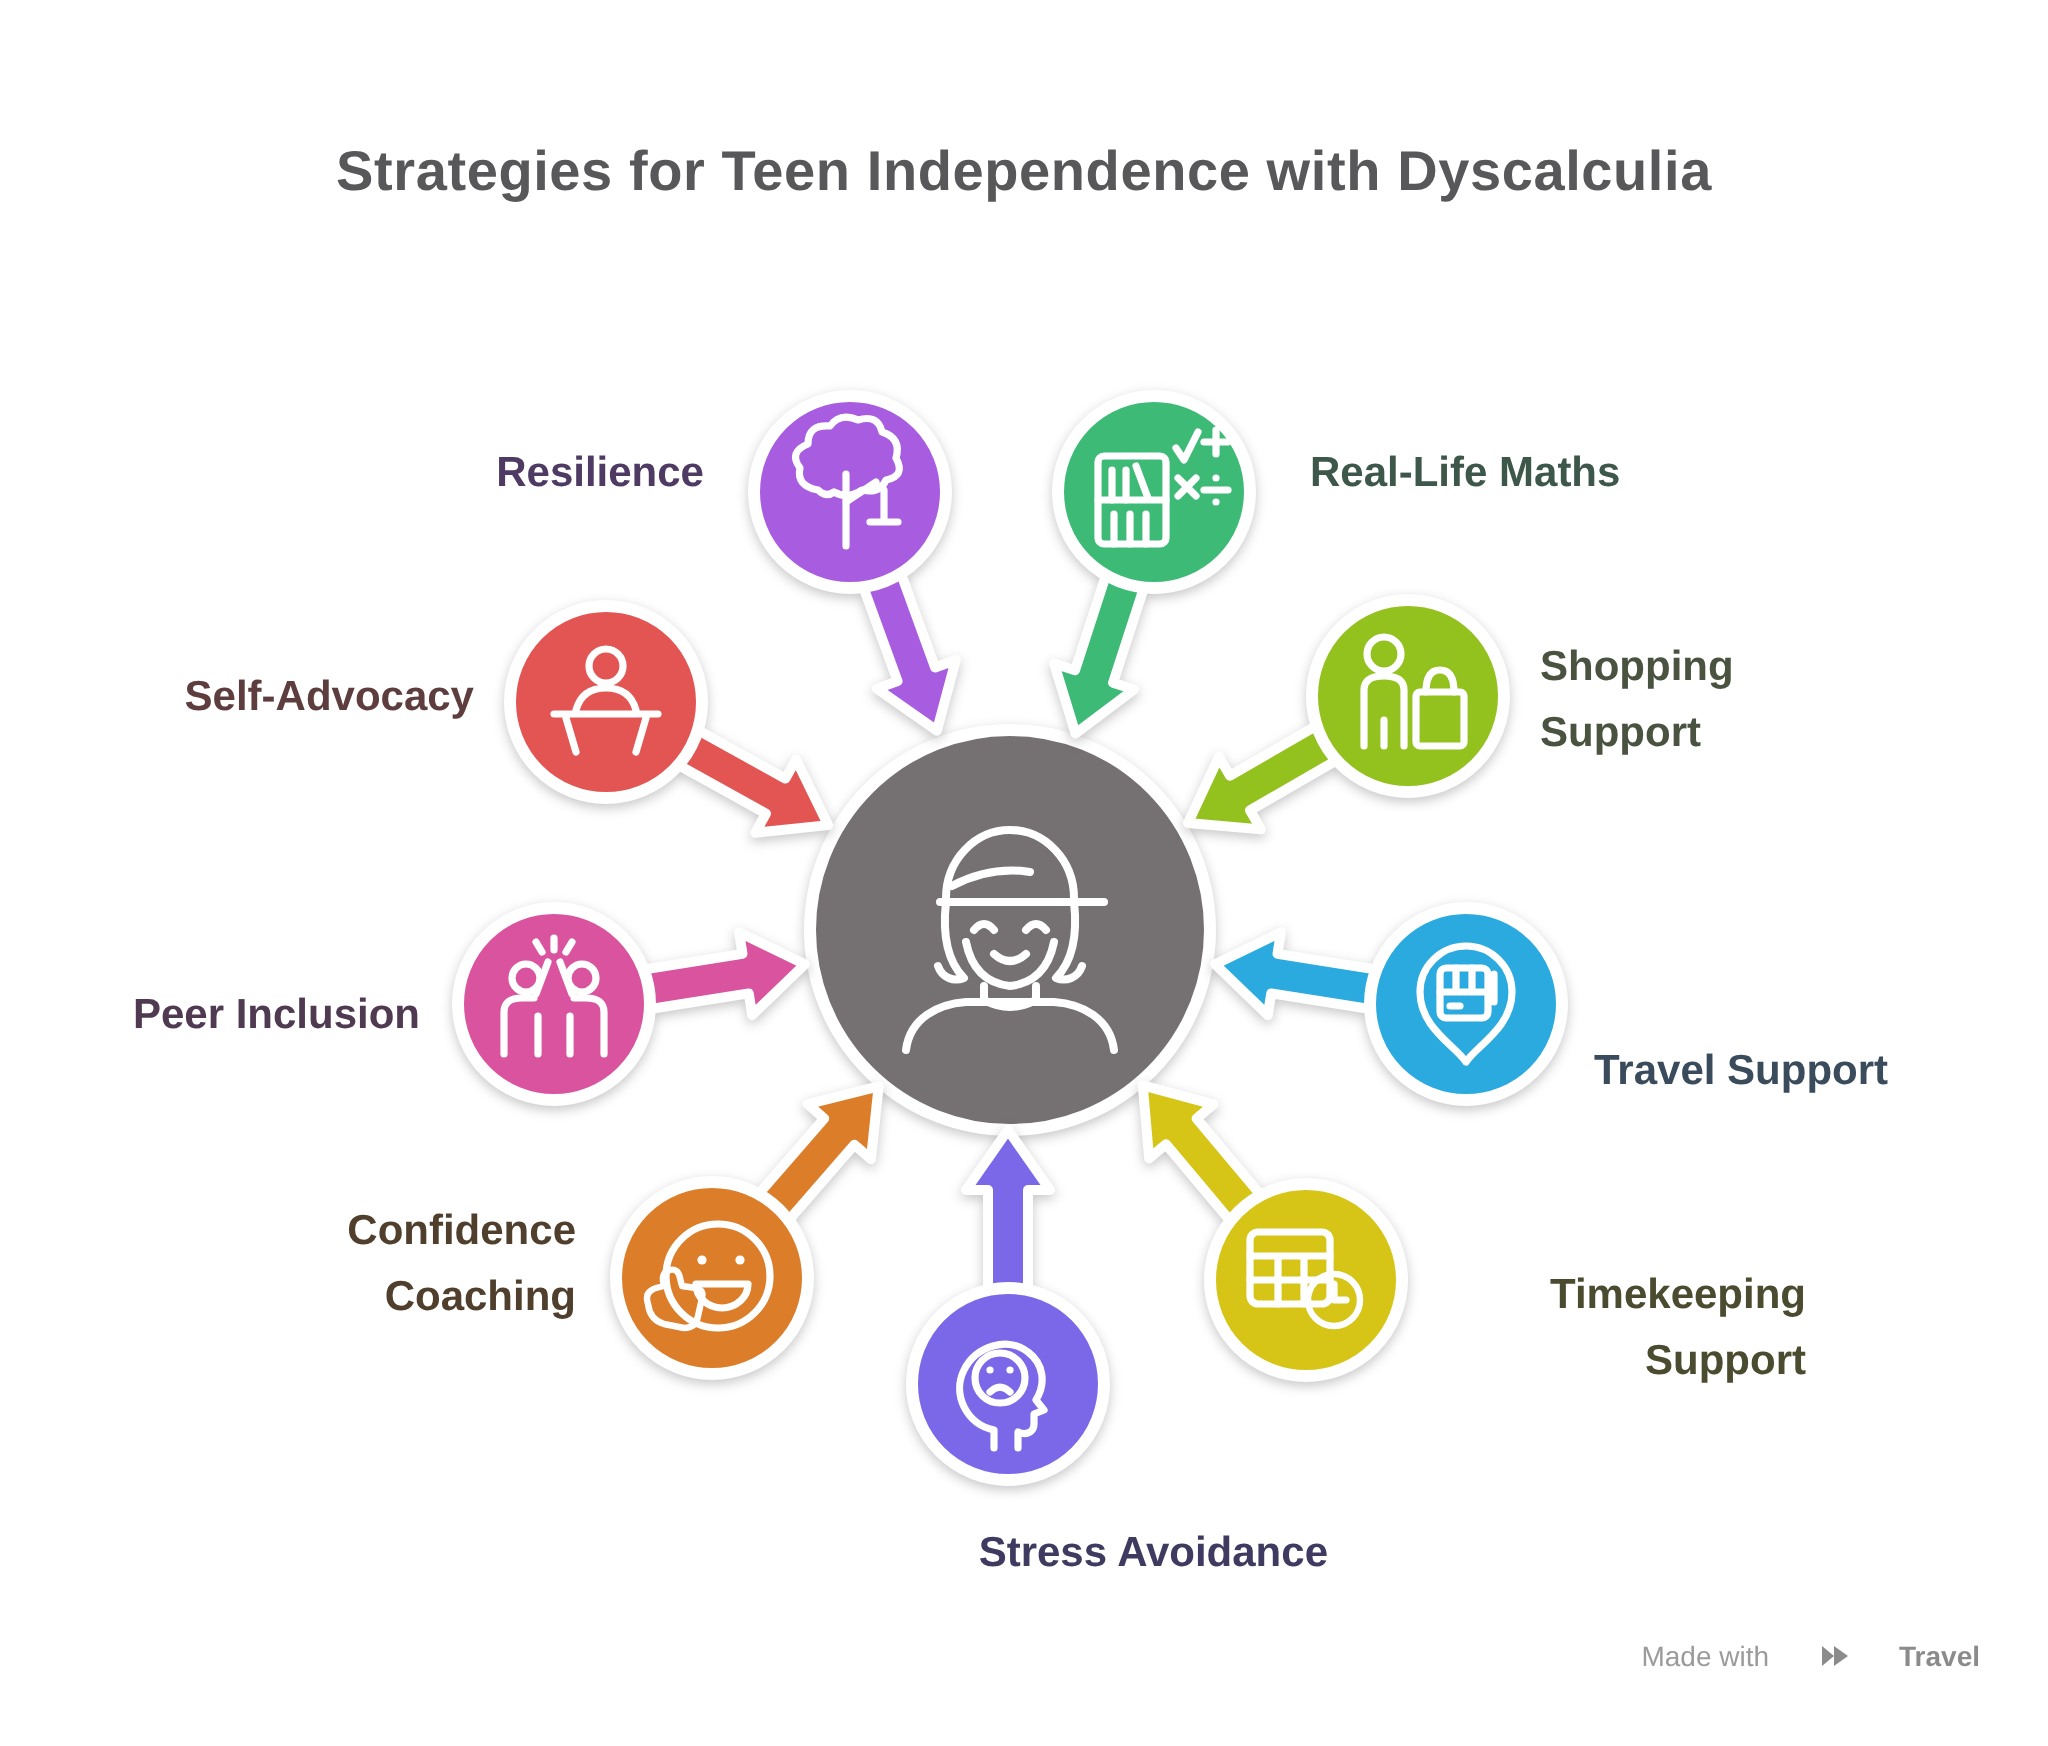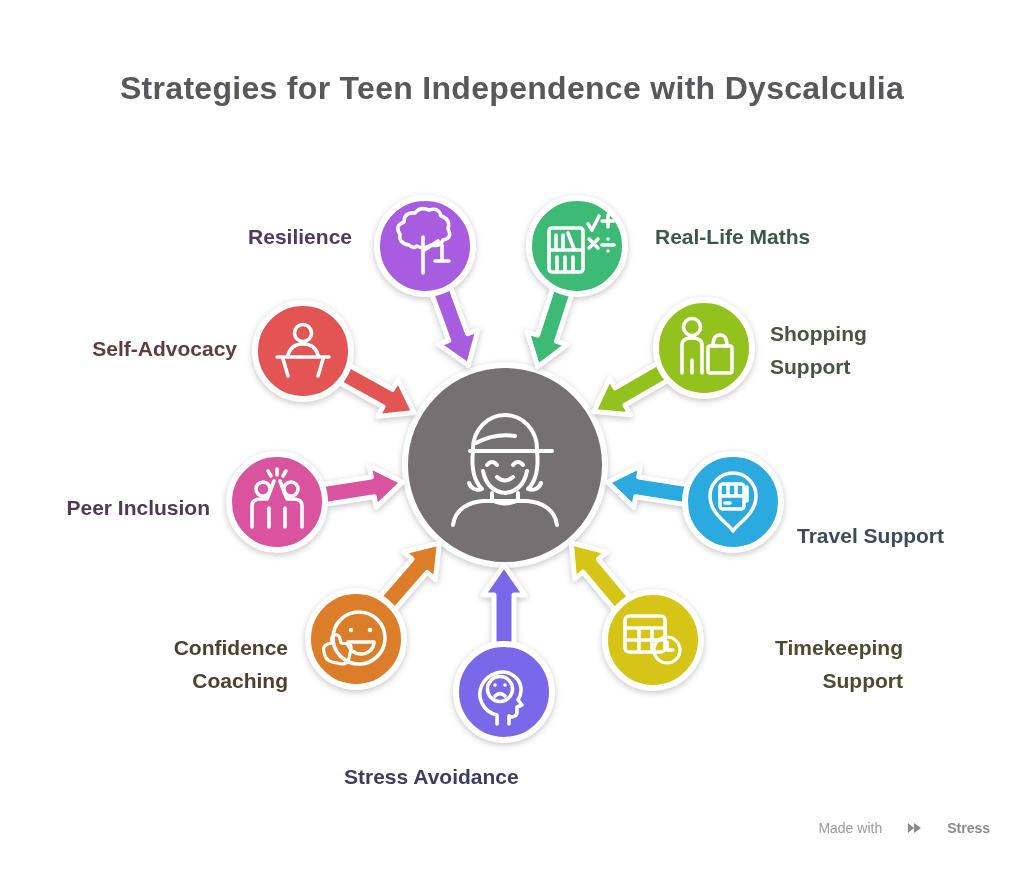--- a/index.html
+++ b/index.html
@@ -2,21 +2,21 @@
 <html><head>
 <meta charset="utf-8">
 <style>
   html,body { margin:0; padding:0; }
   body { font-family: "Liberation Sans", sans-serif; background:#ffffff; }
   .canvas {
     position:relative; width:1024px; height:873px; background:#ffffff; overflow:hidden;
   }
   .title {
     position:absolute; top:70px; left:0; width:100%;
-    text-align:center; font-size:32px; font-weight:bold; letter-spacing:.3px;
+    text-align:center; font-size:28px; font-weight:bold; letter-spacing:.3px;
   }
   svg.diagram { position:absolute; left:0; top:0; }
   .bubble { filter: drop-shadow(0 2px 3px rgba(0,0,0,.22)); }
   .ring   { stroke:#ffffff; stroke-width:6; }
   .arrow  { stroke:#ffffff; stroke-width:5; stroke-linejoin:round; }
   .icon path, .icon rect, .icon circle, .icon line {
     stroke:#ffffff; stroke-width:3.6; fill:none; stroke-linecap:round; stroke-linejoin:round;
   }
   .icon-lg path, .icon-lg circle { stroke:#ffffff; stroke-width:4; fill:none; stroke-linecap:round; stroke-linejoin:round; }
   .icon .dot { fill:#ffffff; stroke:none; }
@@ -188,28 +188,28 @@
   <div class="label" style="left: 655px; top: 220px; color: rgb(61, 87, 74);">Real-Life Maths</div>
 
   <div class="label" style="right: 787px; top: 332px; color: rgb(93, 61, 61);">Self-Advocacy</div>
 
   <div class="label wrap" style="left: 770px; top: 317px; width: 135px; color: rgb(74, 83, 64);">Shopping Support</div>
 
   <div class="label" style="right: 814px; top: 491px; color: rgb(79, 58, 82);">Peer Inclusion</div>
 
   <div class="label" style="left: 797px; top: 491px; color: rgb(58, 75, 92); margin-top: 28px;">Travel Support</div>
 
-  <div class="label wrap" style="right: 736px; top: 631px; width: 165px; text-align: right; color: rgb(80, 63, 45);">Confidence Coaching</div>
+  <div class="label wrap" style="right: 736px; top: 599px; width: 165px; text-align: right; color: rgb(80, 63, 45);">Confidence Coaching</div>
 
   <div class="label wrap" style="left: 723px; top: 631px; width: 180px; color: rgb(75, 75, 48); text-align: right;">Timekeeping Support</div>
 
-  <div class="label" style="left: 344px; top: 760px; width: 320px; text-align: left; color: rgb(63, 59, 96);">Stress Avoidance</div>
+  <div class="label" style="left: 344px; top: 760px; width: 320px; text-align: right; color: rgb(63, 59, 96);">Stress Avoidance</div>
 
   <div class="watermark">
     <span class="prefix">Made with</span>
     <svg width="15" height="12" viewBox="0 0 15 12">
       <path d="M 1,1 L 7,6 L 1,11 Z" fill="#8b8b8b"></path>
       <path d="M 7,1 L 14,6 L 7,11 Z" fill="#8b8b8b"></path>
     </svg>
-    <span class="brand" style="color: rgb(139, 139, 139);">Stress</span>
+    <span class="brand" style="color: rgb(139, 139, 139);">Travel</span>
   </div>
 
 </div>
 
 </body></html>

